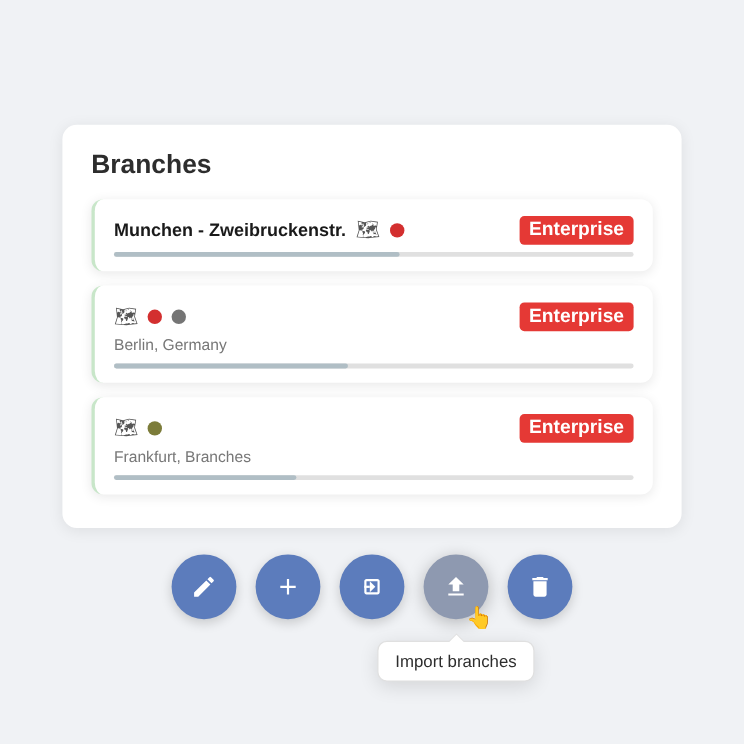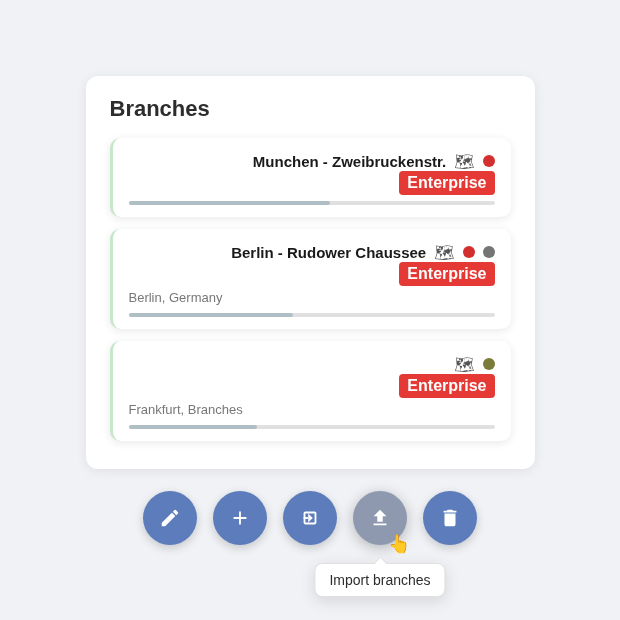--- a/index.html
+++ b/index.html
@@ -9,21 +9,21 @@
       height: 620px;
       background: #f0f2f5;
       font-family: -apple-system, BlinkMacSystemFont, 'Segoe UI', sans-serif;
       display: flex;
       align-items: center;
       justify-content: center;
       overflow: hidden;
     }
 
     .main-container {
-      width: 449px;
+      width: 516px;
       display: flex;
       flex-direction: column;
       align-items: center;
       gap: 0;
     }
 
     
     .branches-card {
       background: #fff;
       border-radius: 12px;
@@ -48,24 +48,23 @@
       padding: 14px 16px 12px;
       width: 100%;
       box-shadow: 0 2px 10px rgba(0,0,0,0.09);
       margin-bottom: 12px;
       position: relative;
       border-left: 3px solid #c8e6c9;
     }
 
     .branch-header {
       display: flex;
-      align-items: flex-end;
+      align-items: center;
       justify-content: space-between;
       margin-bottom: 4px;
-      flex-direction: column;
     }
 
     .branch-name-row {
       display: flex;
       align-items: center;
       gap: 8px;
     }
 
     .branch-name {
       font-size: 15px;
@@ -229,21 +228,20 @@
         <span class="enterprise-badge">Enterprise</span>
       </div>
       <div class="branch-progress">
         <div class="branch-progress-fill" style="width: 55%"></div>
       </div>
     </div>
 
     <div class="branch-item">
       <div class="branch-header">
         <div class="branch-name-row">
-          <span class="branch-name">Berlin - Rudower Chaussee</span>
           <span class="map-icon">🗺</span>
           <span class="status-dot dot-red"></span>
           <span class="status-dot dot-gray"></span>
         </div>
         <span class="enterprise-badge">Enterprise</span>
       </div>
       <div class="branch-location">Berlin, Germany</div>
       <div class="branch-progress">
         <div class="branch-progress-fill" style="width: 45%"></div>
       </div>

